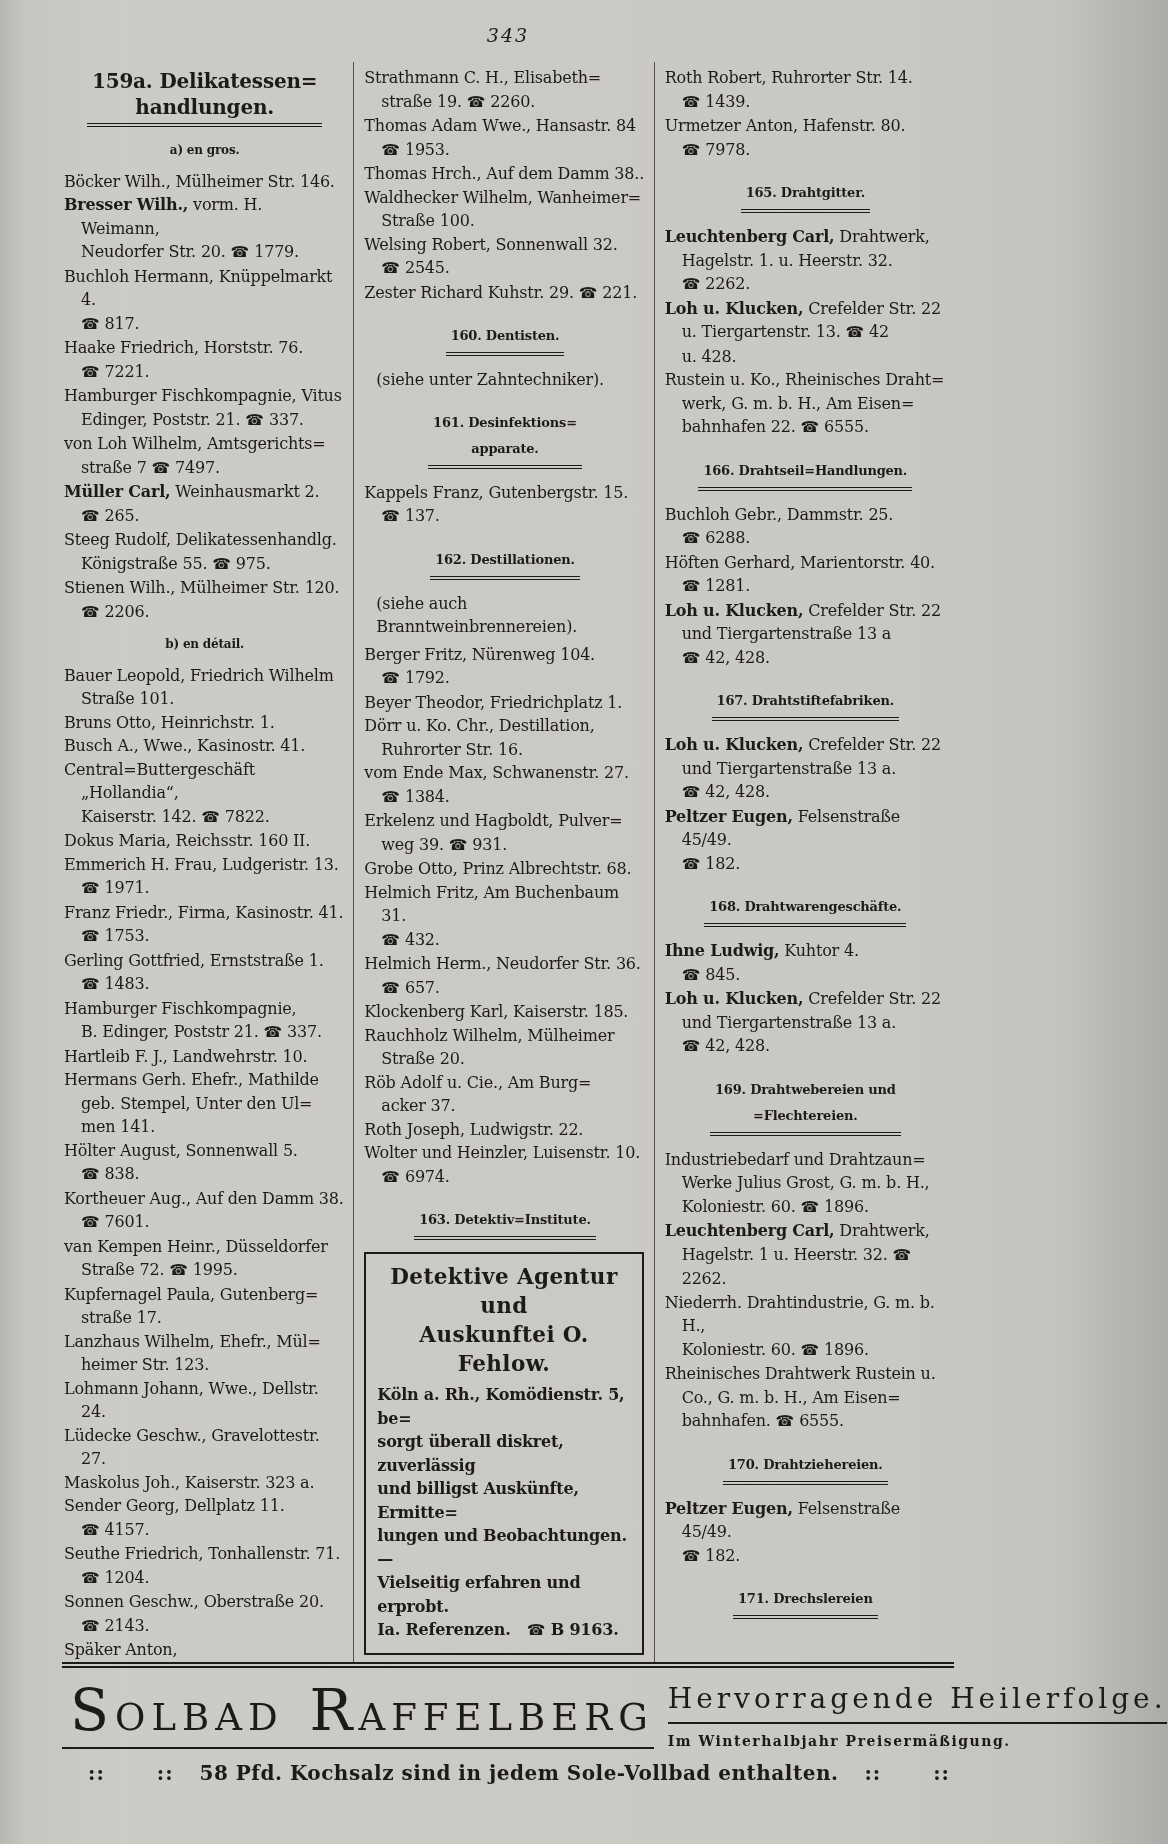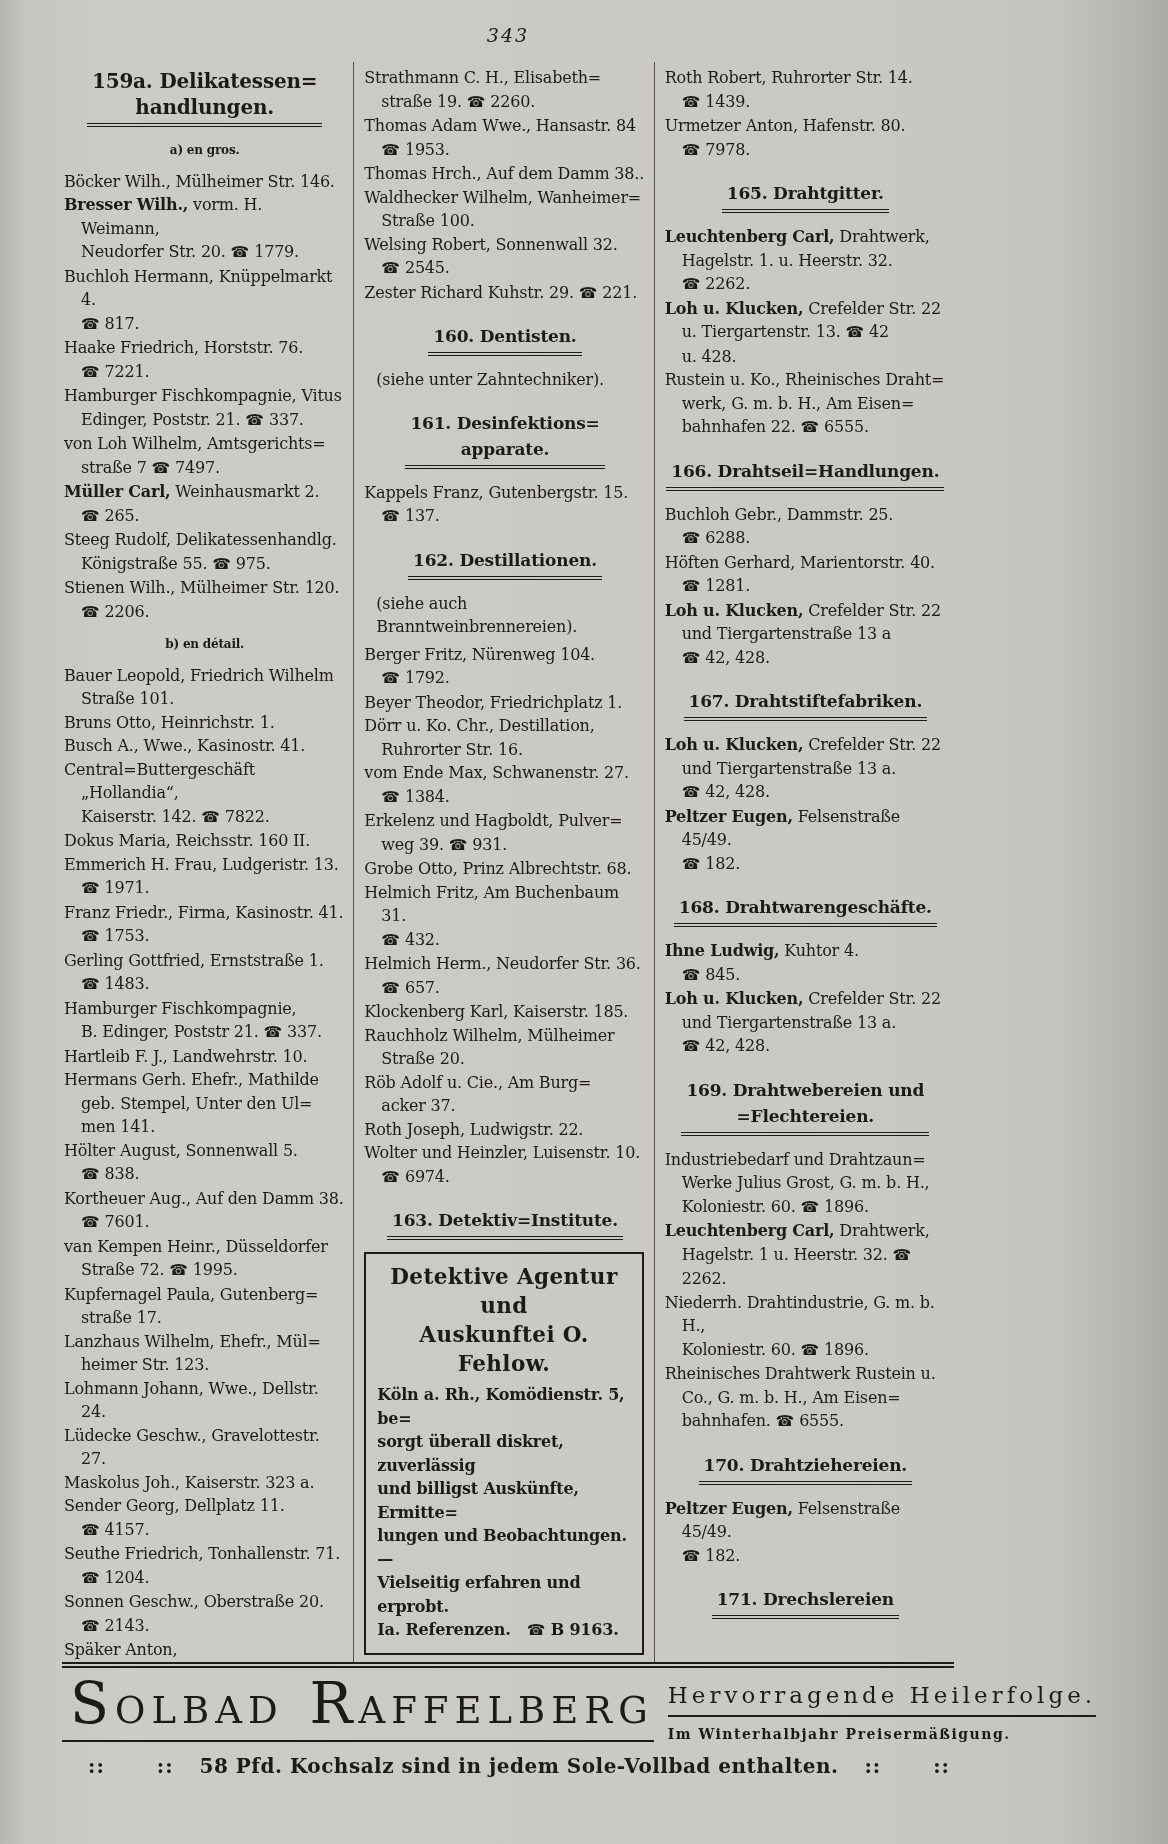--- a/index.html
+++ b/index.html
@@ -17,21 +17,21 @@
     position: absolute; top: 24px; left: 62px; width: 892px;
     text-align: center; font-style: italic; font-size: 19px; letter-spacing: 2px;
   }
   .content { position: absolute; left: 62px; top: 62px; width: 892px; }
   .cols { display: flex; height: 1600px; overflow: hidden; }
   .col {
     flex: 1; padding: 4px 8px 0 2px;
     font-size: 16px; line-height: 23.5px; letter-spacing: -0.2px;
   }
   .col + .col { border-left: 1px solid #55524c; padding-left: 10px; }
-  .heading { text-align: center; margin: 18px 0 12px; font-weight: bold; font-size: 17px; line-height: 26px; }
+  .heading { text-align: center; margin: 18px 0 12px; font-weight: bold; font-size: 13px; line-height: 26px; }
   .col > .heading:first-child { margin-top: 2px; font-size: 20px; }
   .heading .heading-text {
     display: inline-block; border-bottom: 4px double #1c1b18;
     padding: 0 5px 3px; white-space: pre-line;
   }
   .subheading { text-align: center; font-weight: bold; font-size: 12px; margin: 9px 0 7px; }
   .entry { padding-left: 17px; text-indent: -17px; white-space: pre-wrap; }
   .note { padding-left: 4px; margin: 2px 8px 4px; white-space: pre-wrap; }
   .tel { font-family: "DejaVu Sans", sans-serif; font-weight: bold; font-size: 15px; letter-spacing: 0; }
   .adbox { border: 2px solid #1c1b18; margin: 12px 2px 14px 0; padding: 8px 9px 10px; }
@@ -39,21 +39,21 @@
   .adbox-body { font-weight: bold; white-space: pre-wrap; margin-top: 5px; padding-left: 2px; }
   .footer { border-top: 6px double #1c1b18; padding-top: 14px; }
   .f-row1 { display: flex; align-items: flex-end; }
   .brand {
     flex: 0 0 478px; font-size: 37px; letter-spacing: 6px;
     padding: 0 0 8px 8px; border-bottom: 2px solid #1c1b18; white-space: nowrap;
   }
   .brand .init { font-size: 57px; line-height: 37px; }
   .brand-word + .brand-word { margin-left: 26px; }
   .f-right { flex: 1; padding-left: 14px; }
-  .f-line1 { font-size: 23px; letter-spacing: 4px; border-bottom: 2px solid #1c1b18; padding-bottom: 7px; white-space: nowrap; }
+  .f-line1 { font-size: 28px; letter-spacing: 4px; border-bottom: 2px solid #1c1b18; padding-bottom: 7px; white-space: nowrap; }
   .f-line2 { font-size: 14px; font-weight: bold; letter-spacing: 1.5px; padding-top: 9px; white-space: nowrap; }
   .f-row2 { display: flex; align-items: center; margin-top: 12px; font-weight: bold; font-size: 20px; }
   .deco { letter-spacing: 1px; margin: 0 26px; }
   .f-bottom { flex: 1; letter-spacing: .5px; white-space: nowrap; }
 </style>
 </head>
 <body>
 
 <div class="page">
   <div class="page-number">343</div>

